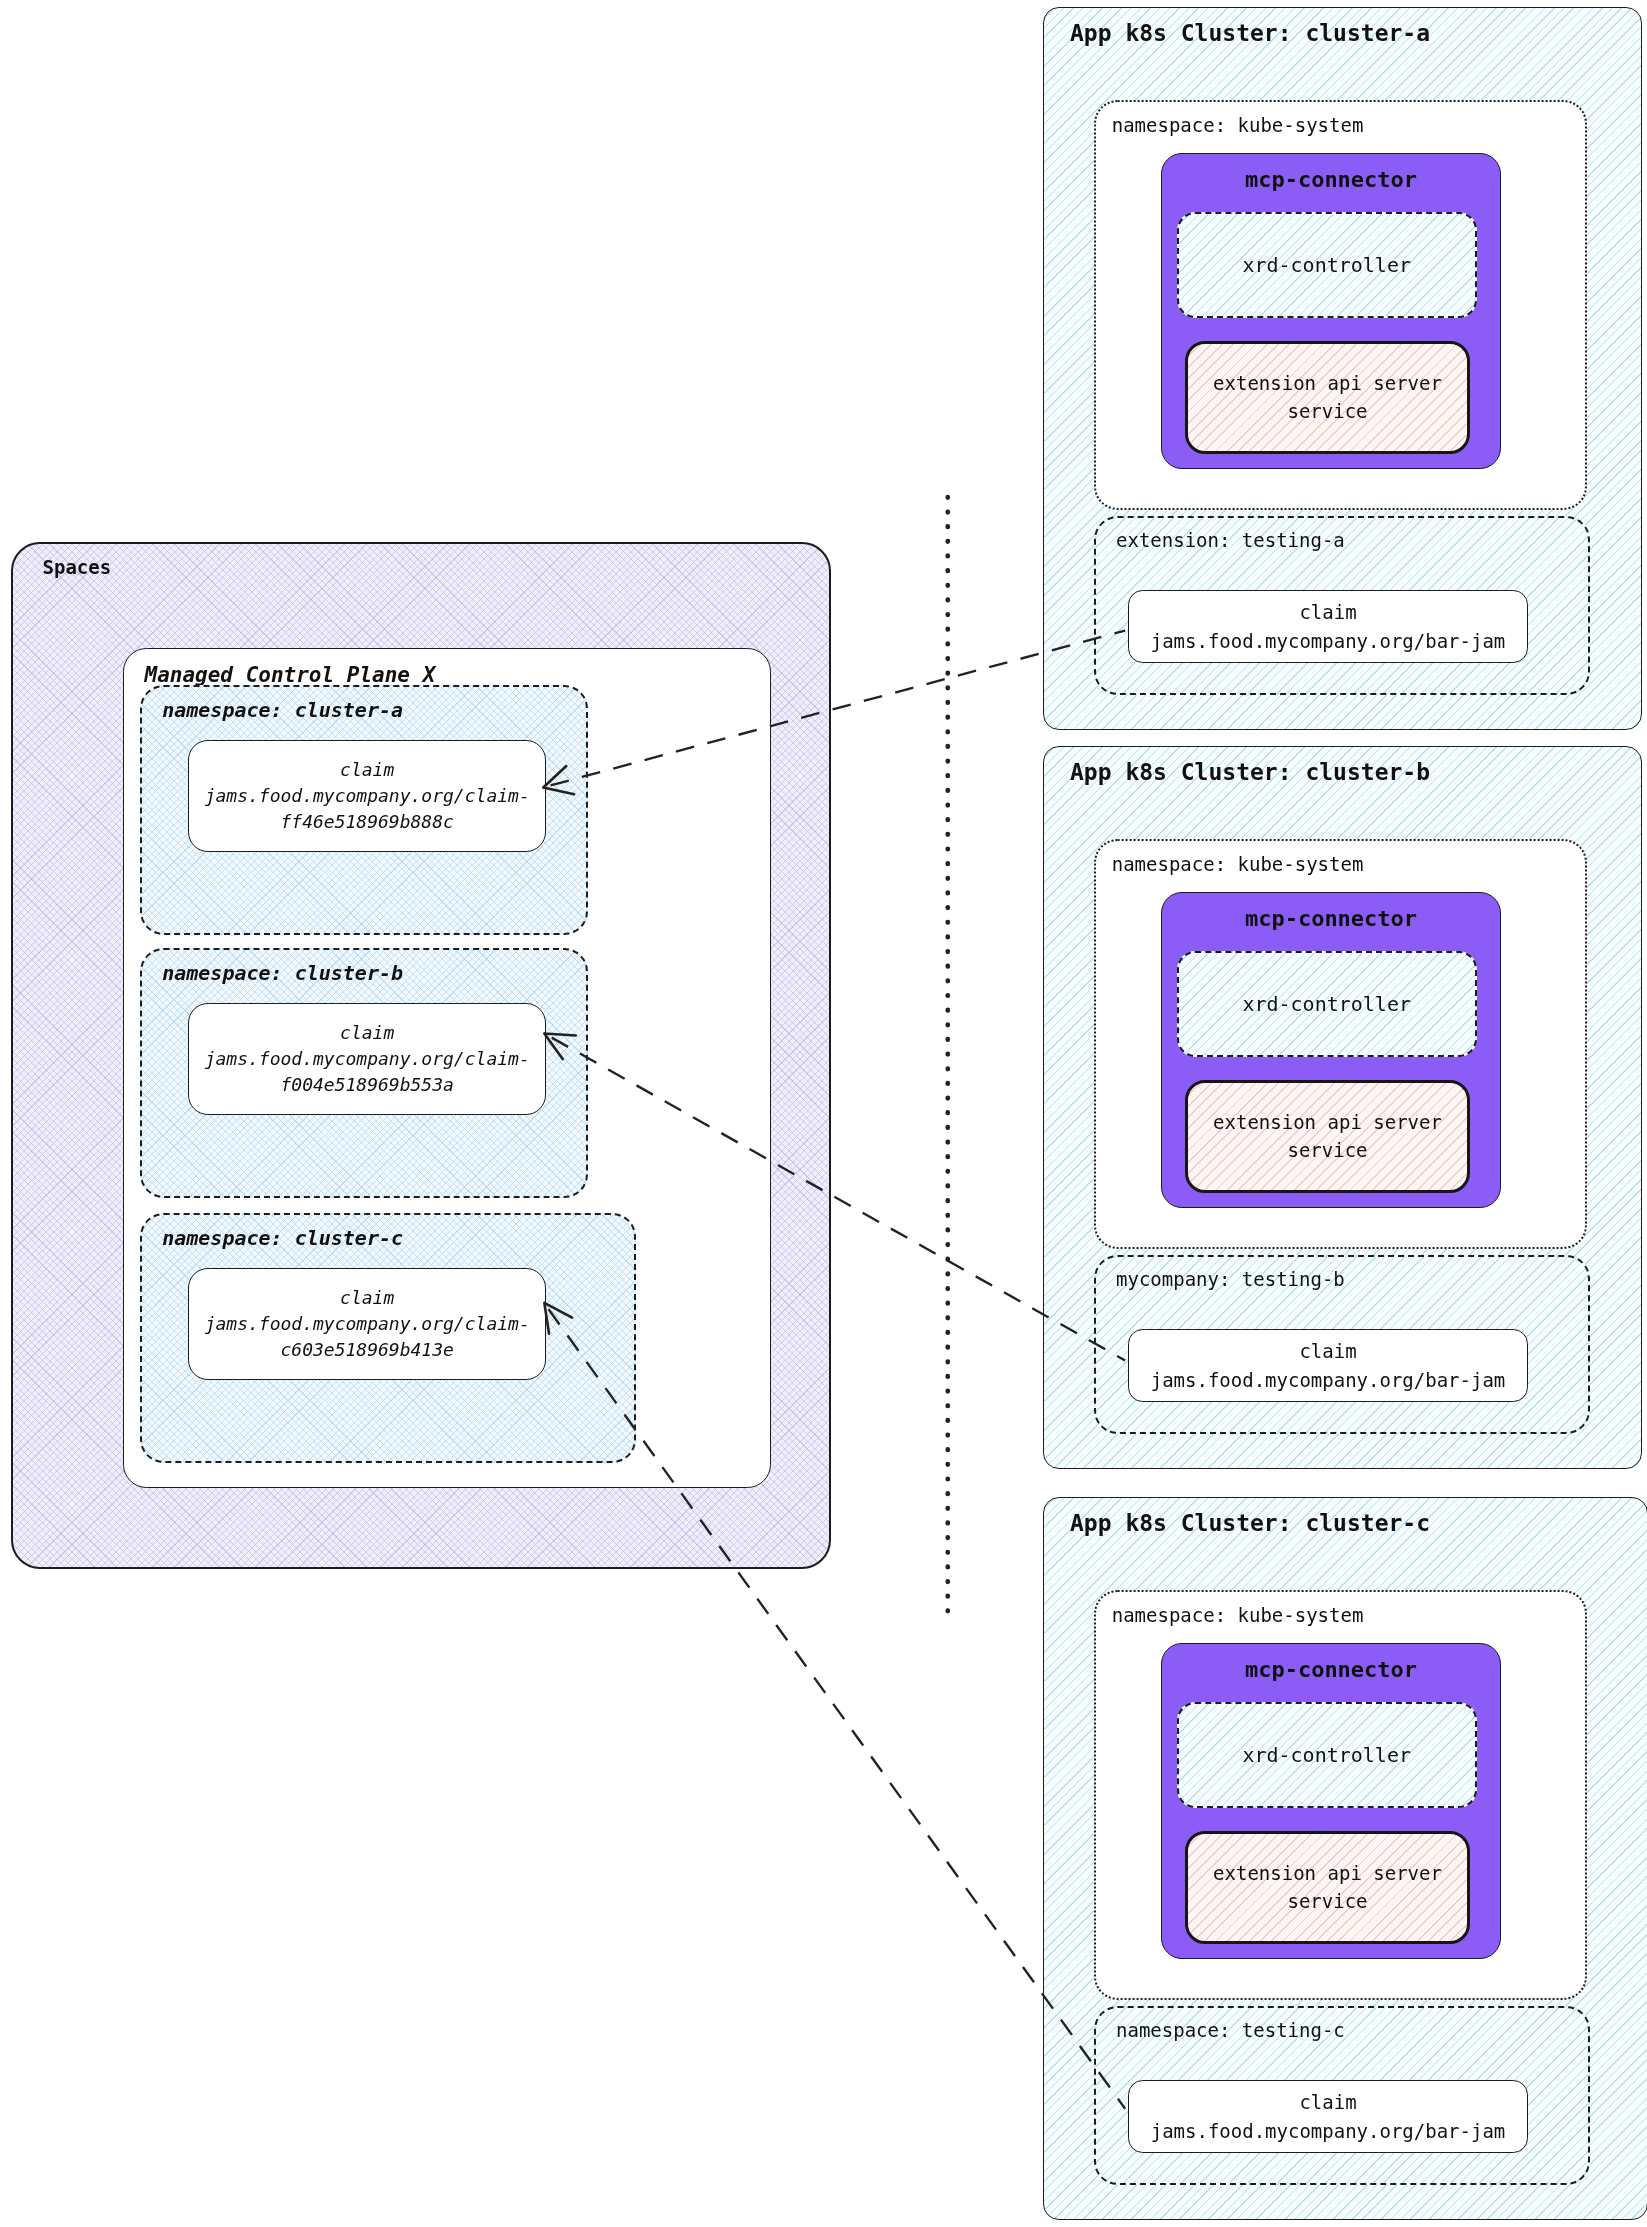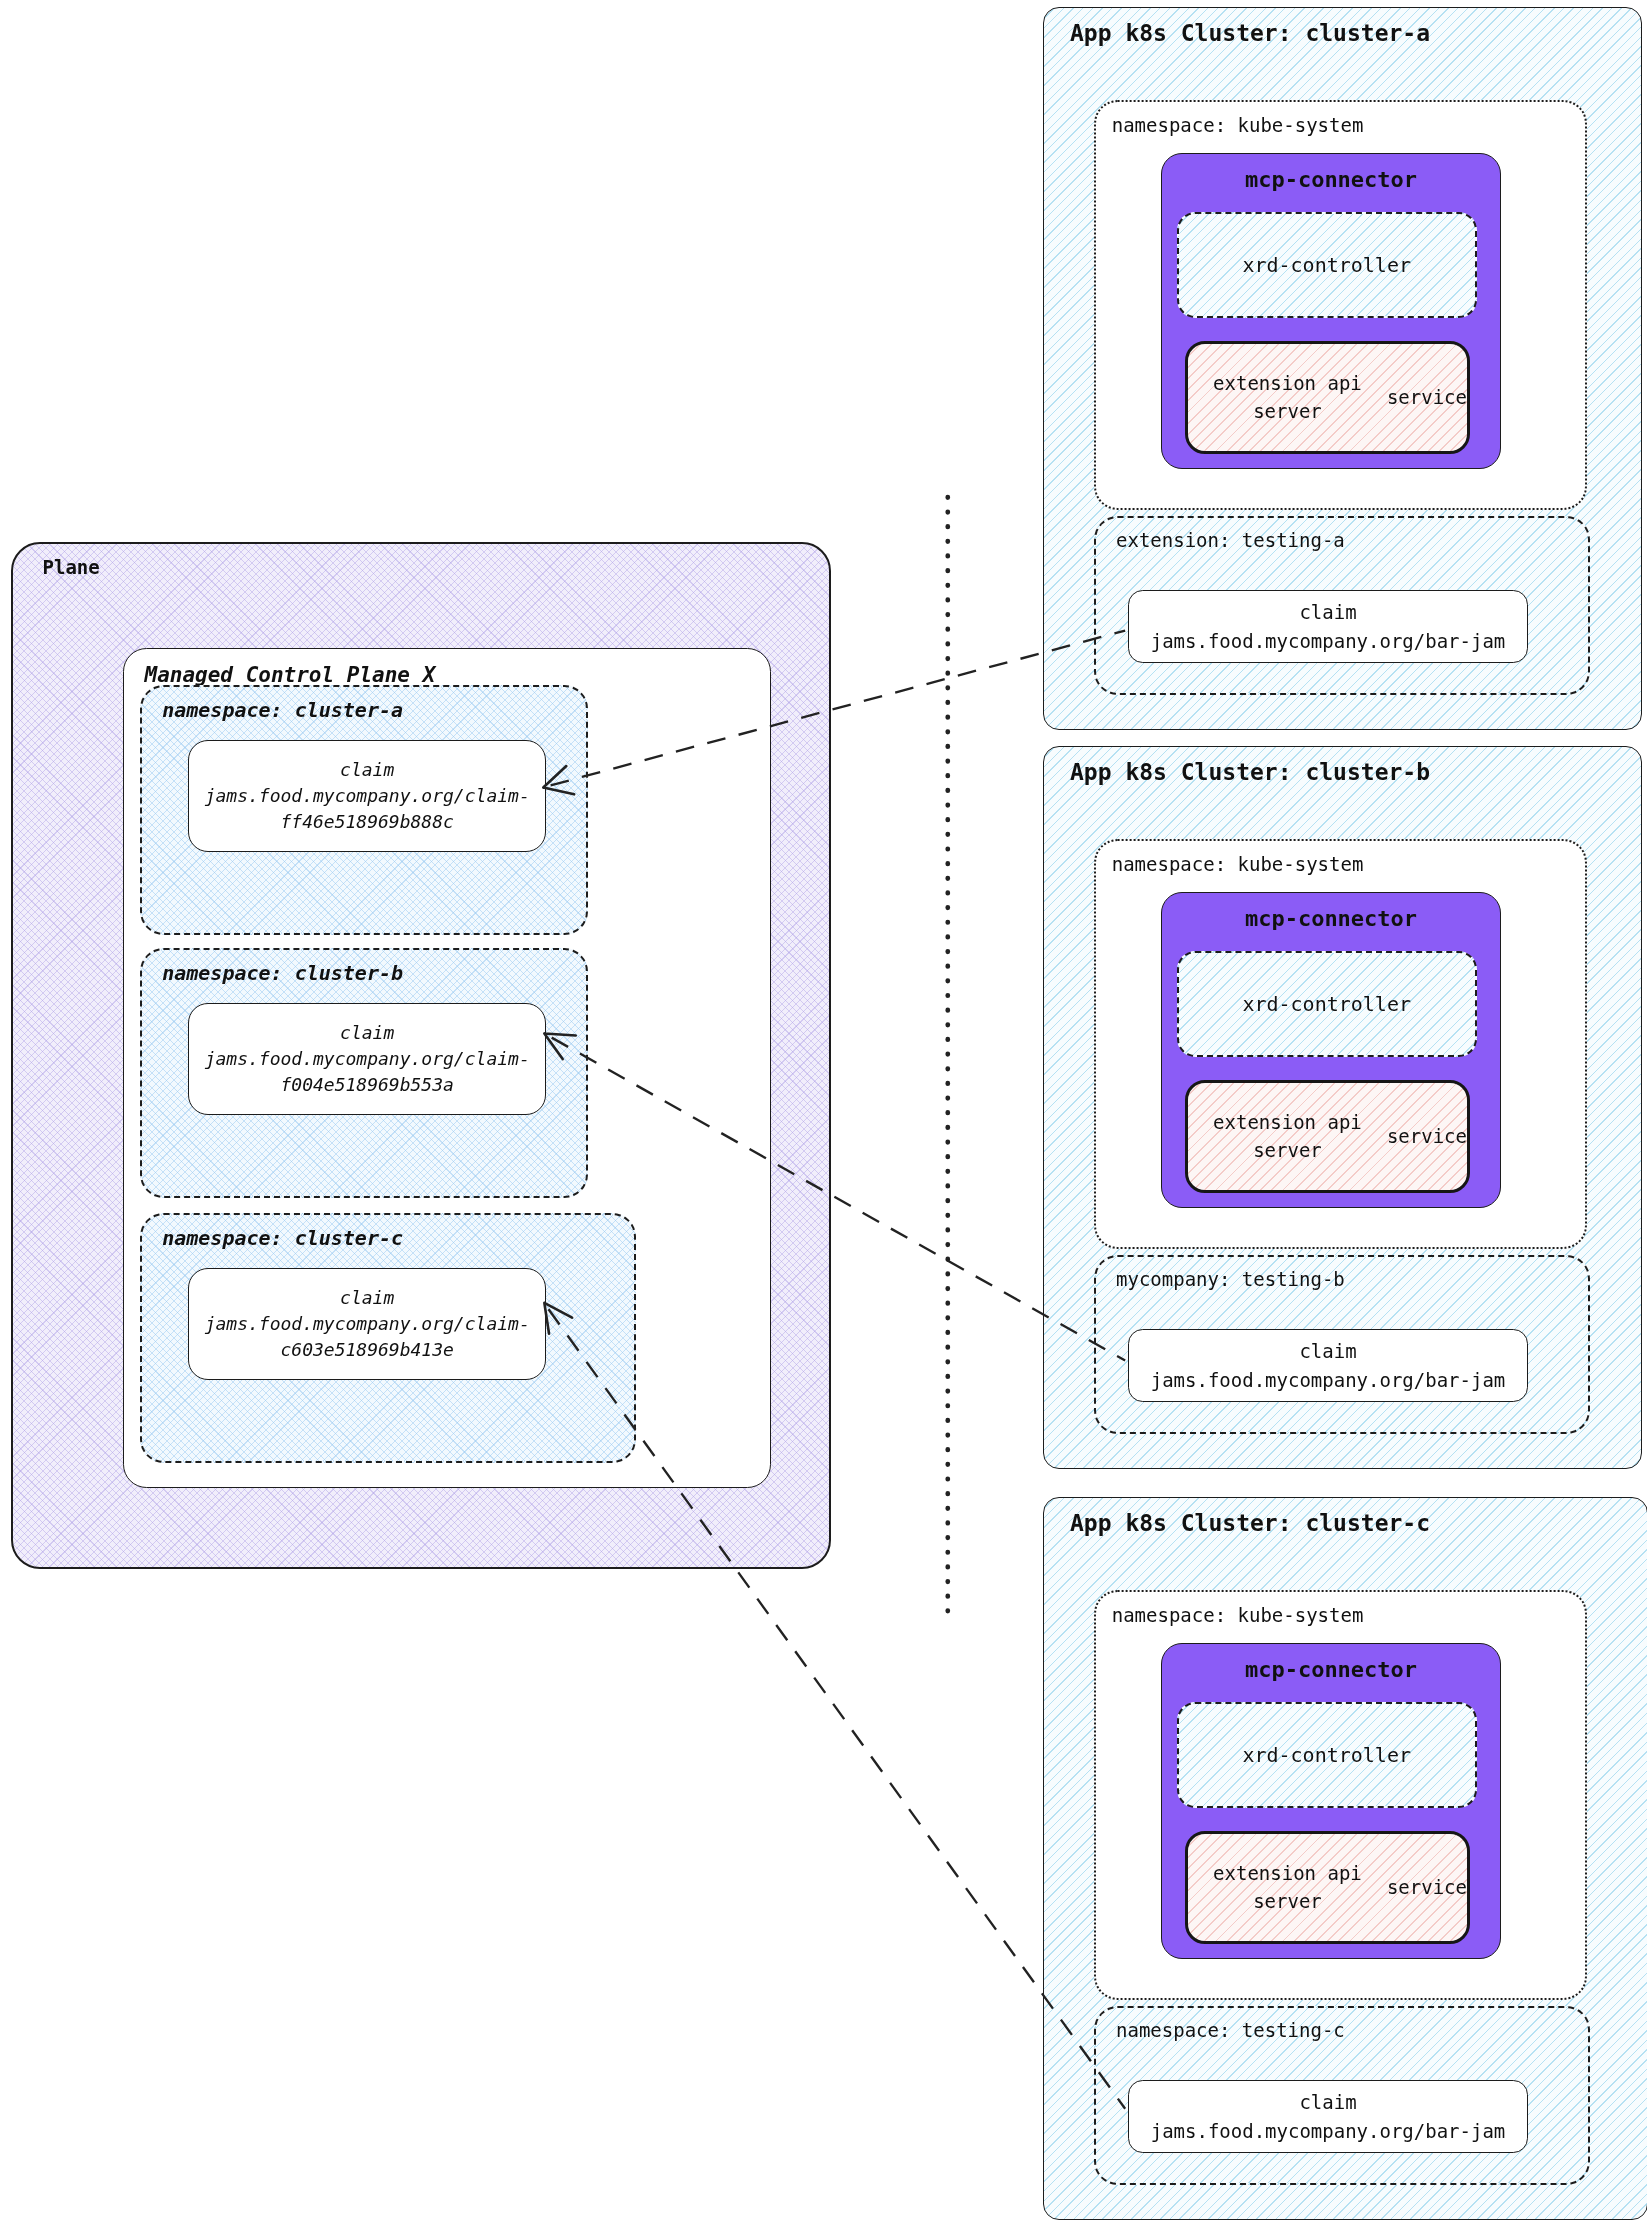--- a/index.html
+++ b/index.html
@@ -44,21 +44,21 @@
   .kube{position:absolute;left:50px;top:92px;width:489px;height:406px;background:#ffffff;
         border:2.1px dotted #1c1c1c;border-radius:23.6px;}
   .kube-label{position:absolute;left:15.7px;top:11.5px;font-size:19px;}
   .mcpc{position:absolute;left:65px;top:51px;width:338px;height:314px;background:#8b5cf6;
         border:1.6px solid #1c1c1c;border-radius:21px;}
   .mcpc-title{position:absolute;left:0;top:12.6px;width:100%;text-align:center;font-size:22px;font-weight:bold;}
   .xrd{position:absolute;left:14.7px;top:58px;width:296px;height:102px;
        border:2.6px dashed #1c1c1c;border-radius:18.3px;display:flex;align-items:center;justify-content:center;
        font-size:20px;}
   .ext{position:absolute;left:23px;top:187px;width:279px;height:107px;
-       border:3.1px solid #161616;border-radius:20px;display:flex;flex-direction:row;
+       border:3.1px solid #161616;border-radius:20px;display:flex;flex-direction:column;
        align-items:center;justify-content:center;font-size:19px;line-height:1.45;text-align:center;}
   .testing{position:absolute;left:50px;top:508px;width:492px;height:175px;
            border:2.6px dashed #1c1c1c;border-radius:23.6px;}
   .claim-bar{position:absolute;left:32px;top:72px;width:398px;height:71px;background:#ffffff;
              border:1.6px solid #1c1c1c;border-radius:14.7px;display:flex;flex-direction:column;
              align-items:center;justify-content:center;font-size:19px;line-height:1.5;text-align:center;}
 </style>
 </head>
 <body>
 
@@ -72,21 +72,21 @@
     <path d="M1038,1505 L1097,1518 M1038,1505 L1082,1464" fill="none" stroke="#222" stroke-width="5" stroke-linecap="round"></path>
 
     <path d="M1054,1983 L2150,2600" fill="none" stroke="#222" stroke-width="4.5" stroke-dasharray="36 26"></path>
     <path d="M1040,1975 L1075,2024 M1040,1975 L1100,1979" fill="none" stroke="#222" stroke-width="5" stroke-linecap="round"></path>
 
     <path d="M1048,2502 L2150,4030" fill="none" stroke="#222" stroke-width="4.5" stroke-dasharray="36 26"></path>
     <path d="M1040,2490 L1049,2549 M1040,2490 L1093,2518" fill="none" stroke="#222" stroke-width="5" stroke-linecap="round"></path>
   </svg>
 
   <div class="spaces hatch-cross-purple">
-    <div class="spaces-title">Plane</div>
+    <div class="spaces-title">Spaces</div>
 
     <div class="mcpx">
       <div class="mcpx-title">Managed Control Plane X</div>
 
       <div class="ns ns-a hatch-cross-blue">
         <div class="ns-label">namespace: cluster-a</div>
         <div class="claim">
           <div>claim</div>
           <div>jams.food.mycompany.org/claim-</div>
           <div>ff46e518969b888c</div>

